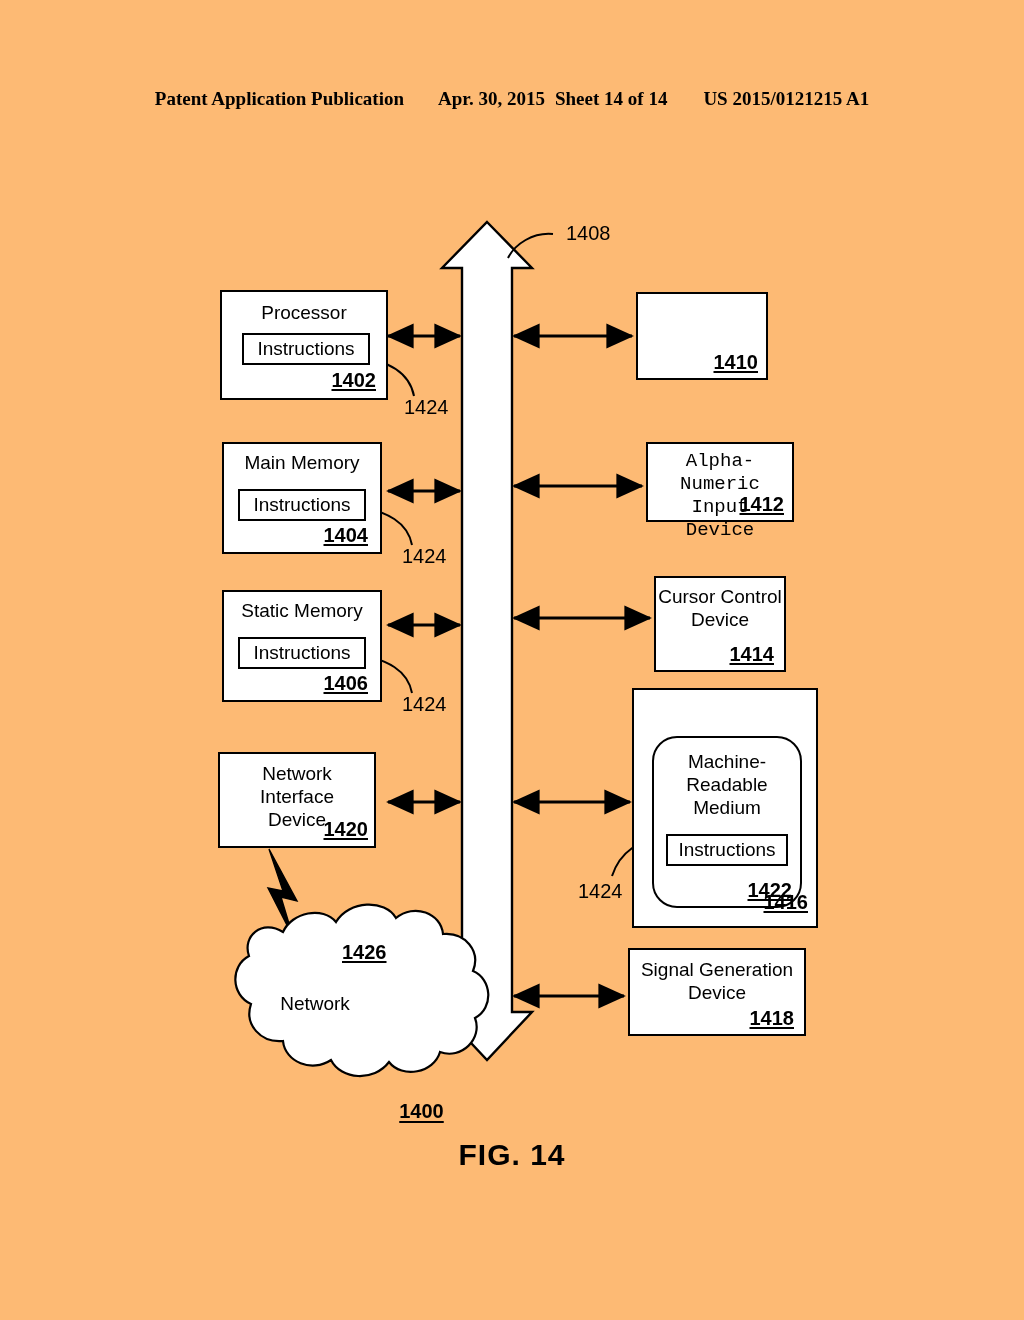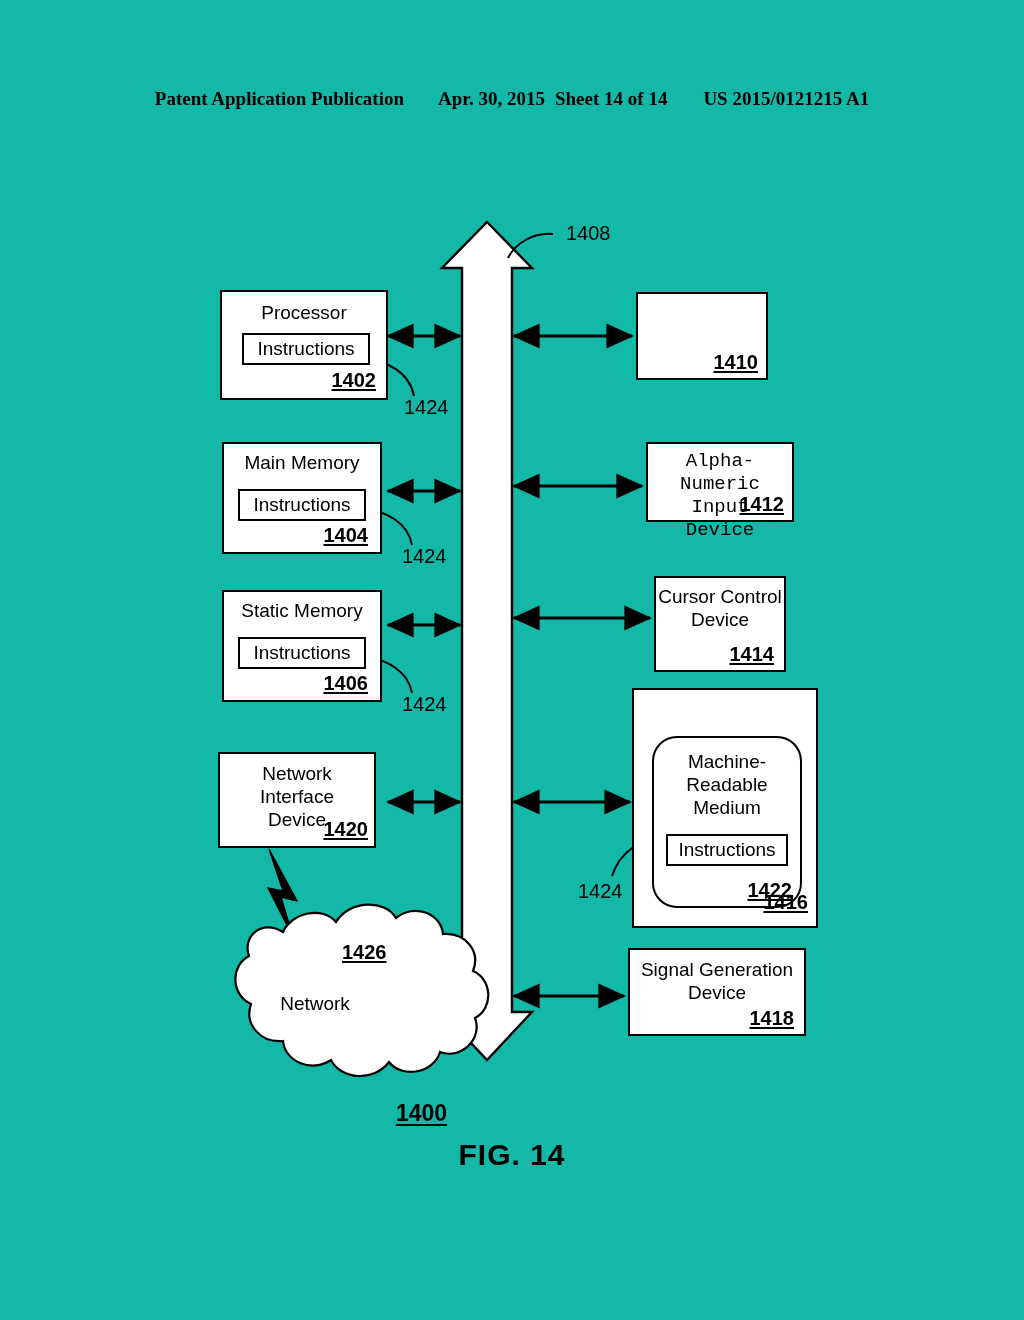--- a/index.html
+++ b/index.html
@@ -5,21 +5,21 @@
 <style>
   html, body {
     margin: 0;
     padding: 0;
     background: #ffffff;
   }
   #page {
     position: relative;
     width: 1024px;
     height: 1320px;
-    background: #14b8a6;
+    background: #fdba74;
     font-family: "Liberation Sans", sans-serif;
     color: #000000;
     overflow: hidden;
   }
 
   
   #header {
     position: absolute;
     top: 88px;
     left: 0;
@@ -86,21 +86,21 @@
     height: 1320px;
     pointer-events: none;
   }
 
   
   #fig-ref {
     position: absolute;
     left: 0; width: 843px;
     top: 1100px;
     text-align: center;
-    font-size: 23px;
+    font-size: 20px;
     font-weight: bold;
   }
   #fig-ref span {
     text-decoration: underline;
     text-underline-offset: 3px;
   }
   #fig-caption {
     position: absolute;
     left: 0; width: 1024px;
     top: 1138px;

